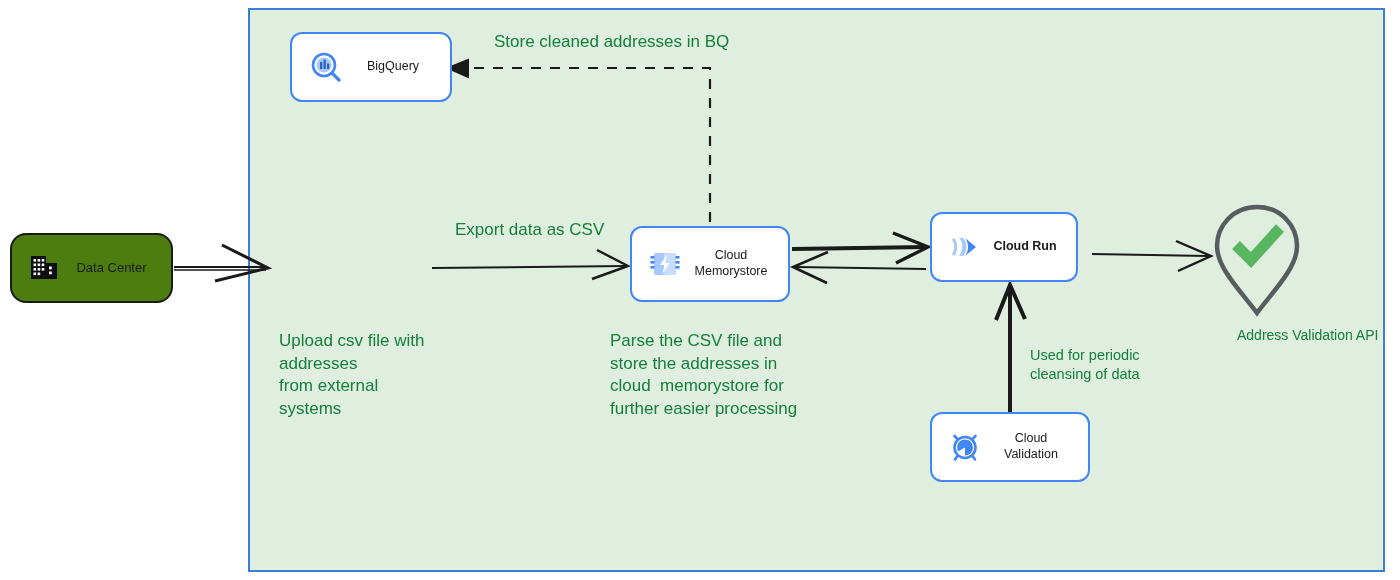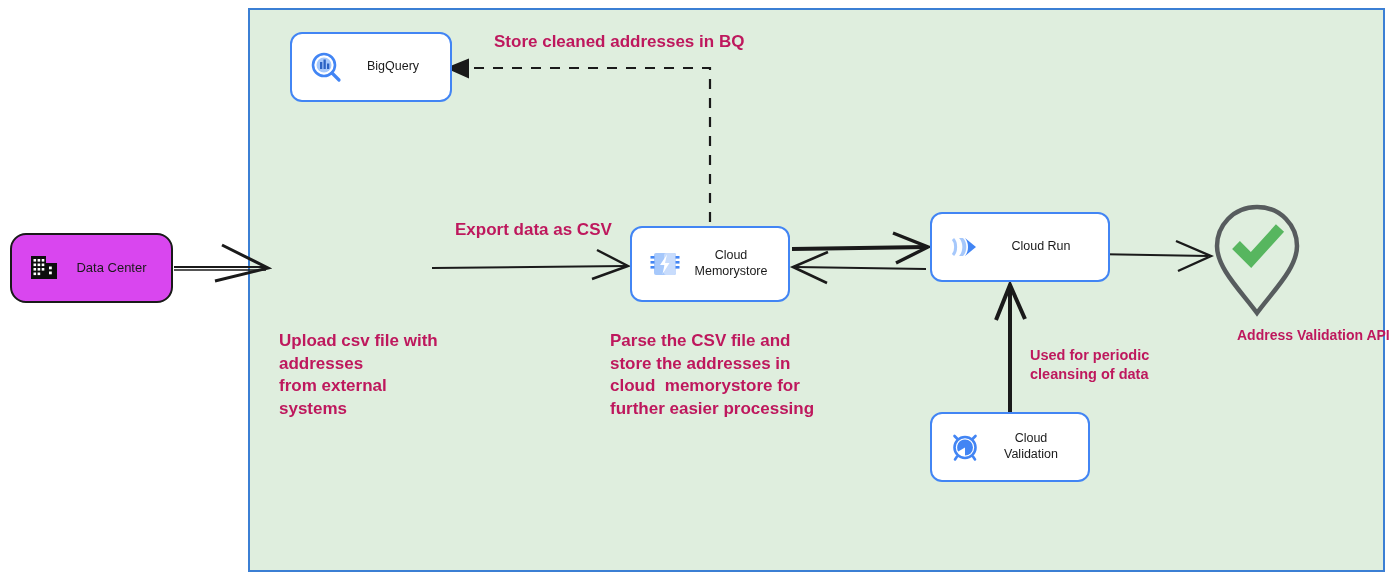--- a/index.html
+++ b/index.html
@@ -51,42 +51,41 @@
     flex: 1 1 auto;
     text-align: center;
     font-size: 12.5px;
     color: #1a1a1a;
     line-height: 1.25;
     padding-right: 12px;
     padding-left: 4px;
   }
   
   .node.onprem {
-    background: #d946ef;
+    background: #4d7c0f;
     border: 2px solid #1a1a1a;
     border-radius: 16px;
   }
   .node.onprem .node-label {
     font-size: 13px;
   }
   
   #node-bigquery      { left: 290px; top: 32px;  width: 162px; height: 70px; }
   #node-datacenter    { left: 10px;  top: 233px; width: 163px; height: 70px; }
   #node-cloudstorage  { left: 270px; top: 232px; width: 160px; height: 70px; }
   #node-memorystore   { left: 630px; top: 226px; width: 160px; height: 76px; }
-  #node-cloudrun      { left: 930px; top: 212px; width: 180px; height: 70px; }
+  #node-cloudrun      { left: 930px; top: 212px; width: 148px; height: 70px; font-weight: bold; }
   #node-cloudscheduler{ left: 930px; top: 412px; width: 160px; height: 70px; }
 
   
   .label {
     position: absolute;
-    color: #be185d;
+    color: #15803d;
     line-height: 1.33;
     white-space: pre-wrap;
-    font-weight: bold;
   }
   #label-store-bq   { left: 494px; top: 31px;  font-size: 17px; }
   #label-export-csv { left: 455px; top: 219px; font-size: 17px; }
   #label-upload     { left: 279px; top: 330px; font-size: 17px; width: 260px; }
   #label-parse      { left: 610px; top: 330px; font-size: 17px; width: 300px; }
   #label-periodic   { left: 1030px; top: 346px; font-size: 14.5px; width: 190px; }
   #label-avapi      { left: 1237px; top: 326px; font-size: 14px; width: 160px; }
 
   
   #edges {

